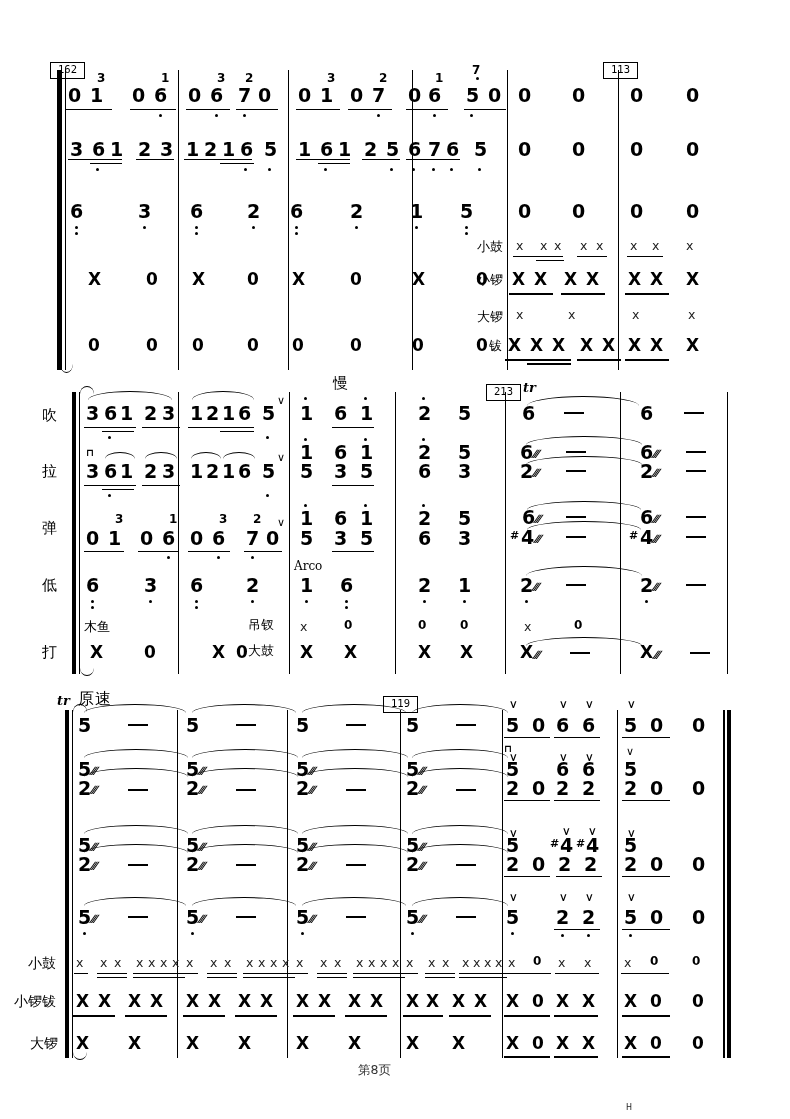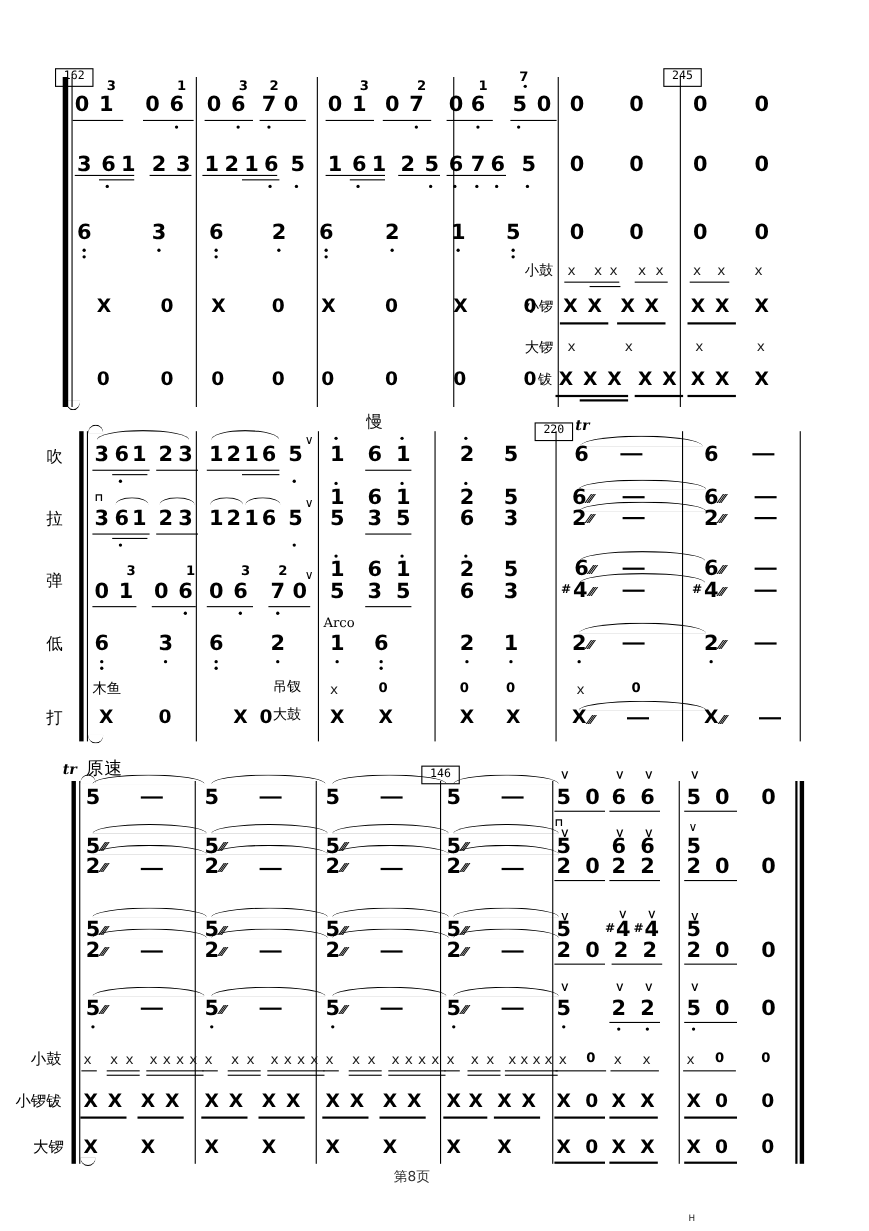--- a/index.html
+++ b/index.html
@@ -31,21 +31,21 @@
         font-size:10.5px;line-height:13px;text-align:center;background:#fff;}
 </style>
 </head>
 <body>
 
 <div id="score" style="width: 790px; height: 1119px; background: rgb(255, 255, 255);">
   <div class="t foot12" style="left:358px;top:1064px">第8页</div>
   <div class="t tiny8" style="left:626px;top:1104px">H</div>
 <div>
       <div class="mbox" style="left: 50px; top: 62px; width: 33px; height: 15px;">162</div>
-      <div class="mbox" style="left: 603px; top: 62px; width: 33px; height: 15px;">245</div>
+      <div class="mbox" style="left: 603px; top: 62px; width: 33px; height: 15px;">113</div>
       <div class="line" style="left: 57px; top: 70px; width: 5px; height: 300px;"></div>
       <div class="line" style="left: 65px; top: 70px; width: 1.3px; height: 300px;"></div>
       <div class="arcb" style="left: 60px; top: 364px; width: 13px; height: 8px;"></div>
       <div class="line" style="left: 178px; top: 70px; width: 1.3px; height: 300px;"></div>
       <div class="line" style="left: 288px; top: 70px; width: 1.3px; height: 300px;"></div>
       <div class="line" style="left: 412px; top: 70px; width: 1.3px; height: 300px;"></div>
       <div class="line" style="left: 507px; top: 70px; width: 1.3px; height: 300px;"></div>
       <div class="line" style="left: 618px; top: 70px; width: 1.3px; height: 300px;"></div>
       <div class="t n18" style="left: 68px; top: 86px;">0</div>
       <div class="t n18" style="left: 90px; top: 86px;">1</div>
@@ -209,21 +209,21 @@
       <div class="t n16" style="left: 580px; top: 337px;">X</div>
       <div class="t n16" style="left: 602px; top: 337px;">X</div>
       <div class="line" style="left: 577px; top: 359px; width: 44px; height: 1.5px;"></div>
       <div class="t n16" style="left: 628px; top: 337px;">X</div>
       <div class="t n16" style="left: 650px; top: 337px;">X</div>
       <div class="line" style="left: 625px; top: 359px; width: 44px; height: 1.5px;"></div>
       <div class="t n16" style="left: 686px; top: 337px;">X</div>
     </div>
     <div>
       <div class="t lab15" style="left: 333px; top: 376px;">慢</div>
-      <div class="mbox" style="left: 486px; top: 384px; width: 33px; height: 15px;">220</div>
+      <div class="mbox" style="left: 486px; top: 384px; width: 33px; height: 15px;">213</div>
       <div class="t tr" style="left: 523px; top: 381px;">tr</div>
       <div class="line" style="left: 72px; top: 392px; width: 4px; height: 282px;"></div>
       <div class="line" style="left: 79px; top: 392px; width: 1.3px; height: 282px;"></div>
       <div class="arc" style="left: 80px; top: 386px; width: 14px; height: 7px;"></div>
       <div class="arcb" style="left: 80px; top: 668px; width: 14px; height: 7px;"></div>
       <div class="line" style="left: 178px; top: 392px; width: 1.3px; height: 282px;"></div>
       <div class="line" style="left: 289px; top: 392px; width: 1.3px; height: 282px;"></div>
       <div class="line" style="left: 395px; top: 392px; width: 1.3px; height: 282px;"></div>
       <div class="line" style="left: 505px; top: 392px; width: 1.3px; height: 282px;"></div>
       <div class="line" style="left: 620px; top: 392px; width: 1.3px; height: 282px;"></div>
@@ -416,21 +416,21 @@
       <div class="t trem" style="left: 534px; top: 650px;">///</div>
       <div class="line" style="left: 570px; top: 652px; width: 20px; height: 2.4px;"></div>
       <div class="arc" style="left: 526px; top: 637px; width: 116px; height: 8px;"></div>
       <div class="t n16" style="left: 640px; top: 644px;">X</div>
       <div class="t trem" style="left: 654px; top: 650px;">///</div>
       <div class="line" style="left: 690px; top: 652px; width: 20px; height: 2.4px;"></div>
     </div>
     <div>
       <div class="t tr" style="left: 57px; top: 694px;">tr</div>
       <div class="t lab16" style="left: 78px; top: 691px;">原速</div>
-      <div class="mbox" style="left: 383px; top: 696px; width: 33px; height: 15px;">146</div>
+      <div class="mbox" style="left: 383px; top: 696px; width: 33px; height: 15px;">119</div>
       <div class="line" style="left: 65px; top: 710px; width: 4px; height: 348px;"></div>
       <div class="line" style="left: 72px; top: 710px; width: 1.3px; height: 348px;"></div>
       <div class="arc" style="left: 73px; top: 704px; width: 14px; height: 7px;"></div>
       <div class="arcb" style="left: 73px; top: 1052px; width: 14px; height: 7px;"></div>
       <div class="line" style="left: 177px; top: 710px; width: 1.3px; height: 348px;"></div>
       <div class="line" style="left: 287px; top: 710px; width: 1.3px; height: 348px;"></div>
       <div class="line" style="left: 400px; top: 710px; width: 1.3px; height: 348px;"></div>
       <div class="line" style="left: 502px; top: 710px; width: 1.3px; height: 348px;"></div>
       <div class="line" style="left: 617px; top: 710px; width: 1.3px; height: 348px;"></div>
       <div class="line" style="left: 723px; top: 710px; width: 1.6px; height: 348px;"></div>

